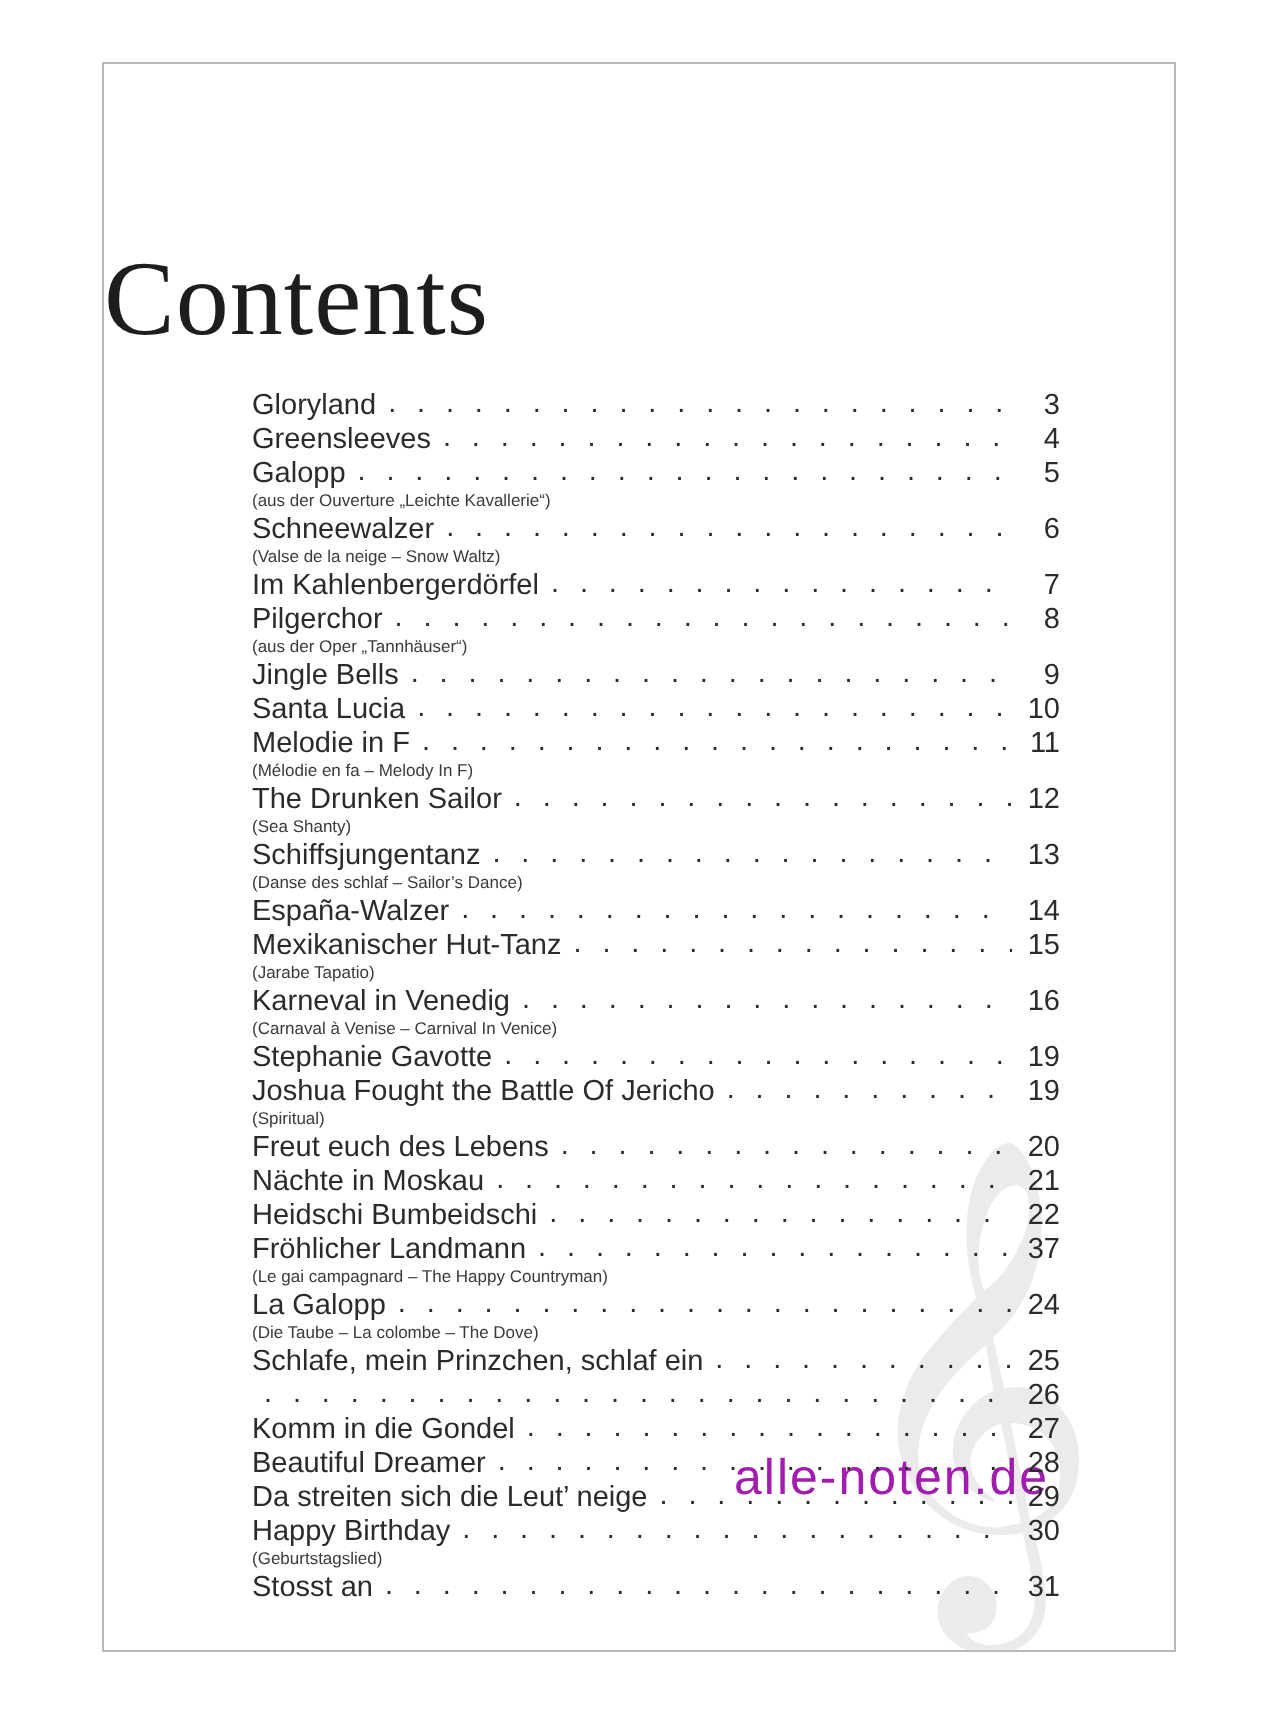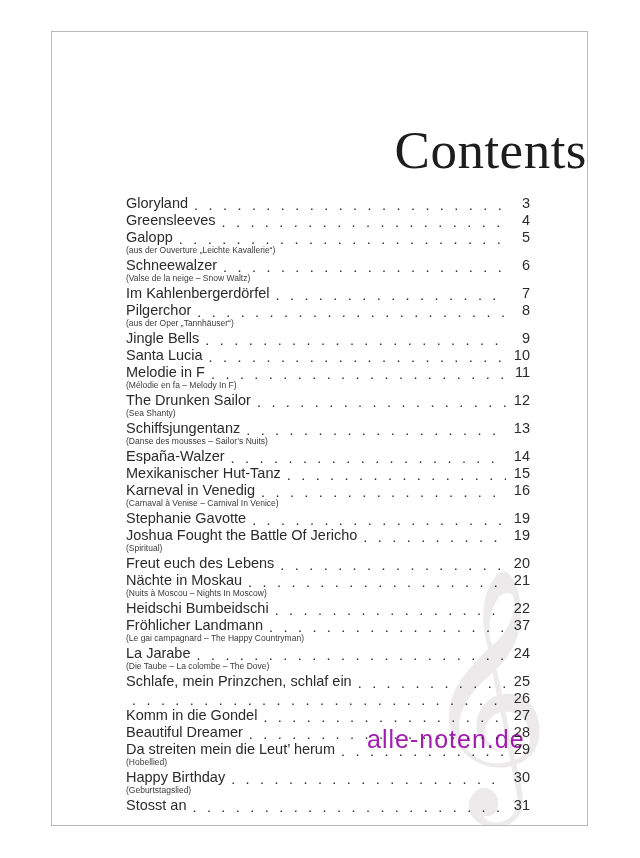--- a/index.html
+++ b/index.html
@@ -57,39 +57,38 @@
     letter-spacing: 1px;
     color: #a21caf;
     font-family: "Liberation Sans", sans-serif;
     text-align: center;
   }
   .title {
     position: absolute;
     left: 0;
     right: 0;
     top: 88px;
-    text-align: right;
+    text-align: left;
     font-family: "Liberation Serif", serif;
     font-size: 53px;
     color: #1d1d1d;
     letter-spacing: 0.5px;
   }
   .toc {
     position: absolute;
     left: 74px;
     top: 163px;
     width: 404px;
   }
   .entry {
     position: relative;
     width: 100%;
   }
   .row {
     display: flex;
-    align-items: flex-end;
     width: 100%;
     line-height: 17px;
   }
   .name {
     font-size: 14.5px;
     color: #2b2b2b;
     white-space: nowrap;
     font-family: "Liberation Sans", sans-serif;
   }
   .leader {
@@ -236,39 +235,40 @@
           <div class="sub">(Sea Shanty)</div>
         </div>
         <div class="entry">
           <div class="row">
             <div class="name">Schiffsjungentanz</div>
             <div class="leader">
               <span>. . . . . . . . . . . . . . . . . . . . . . . . . . . . . . . . . . . . . . . . . . . . . . . . . . . . . . . . . .</span>
             </div>
             <div class="pg">13</div>
           </div>
-          <div class="sub">(Danse des mousses – Sailor’s Nuits)</div>
+          <div class="sub">(Danse des schlaf – Sailor’s Dance)</div>
         </div>
         <div class="entry">
           <div class="row">
             <div class="name">España-Walzer</div>
             <div class="leader">
               <span>. . . . . . . . . . . . . . . . . . . . . . . . . . . . . . . . . . . . . . . . . . . . . . . . . . . . . . . . . .</span>
             </div>
             <div class="pg">14</div>
           </div>
         </div>
         <div class="entry">
           <div class="row">
             <div class="name">Mexikanischer Hut-Tanz</div>
             <div class="leader">
               <span>. . . . . . . . . . . . . . . . . . . . . . . . . . . . . . . . . . . . . . . . . . . . . . . . . . . . . . . . . .</span>
             </div>
             <div class="pg">15</div>
           </div>
+          <div class="sub">(Jarabe Tapatio)</div>
         </div>
         <div class="entry">
           <div class="row">
             <div class="name">Karneval in Venedig</div>
             <div class="leader">
               <span>. . . . . . . . . . . . . . . . . . . . . . . . . . . . . . . . . . . . . . . . . . . . . . . . . . . . . . . . . .</span>
             </div>
             <div class="pg">16</div>
           </div>
           <div class="sub">(Carnaval à Venise – Carnival In Venice)</div>
@@ -302,21 +302,20 @@
           </div>
         </div>
         <div class="entry">
           <div class="row">
             <div class="name">Nächte in Moskau</div>
             <div class="leader">
               <span>. . . . . . . . . . . . . . . . . . . . . . . . . . . . . . . . . . . . . . . . . . . . . . . . . . . . . . . . . .</span>
             </div>
             <div class="pg">21</div>
           </div>
-          <div class="sub">(Nuits à Moscou – Nights In Moscow)</div>
         </div>
         <div class="entry">
           <div class="row">
             <div class="name">Heidschi Bumbeidschi</div>
             <div class="leader">
               <span>. . . . . . . . . . . . . . . . . . . . . . . . . . . . . . . . . . . . . . . . . . . . . . . . . . . . . . . . . .</span>
             </div>
             <div class="pg">22</div>
           </div>
         </div>
@@ -325,21 +324,21 @@
             <div class="name">Fröhlicher Landmann</div>
             <div class="leader">
               <span>. . . . . . . . . . . . . . . . . . . . . . . . . . . . . . . . . . . . . . . . . . . . . . . . . . . . . . . . . .</span>
             </div>
             <div class="pg">37</div>
           </div>
           <div class="sub">(Le gai campagnard – The Happy Countryman)</div>
         </div>
         <div class="entry">
           <div class="row">
-            <div class="name">La Jarabe</div>
+            <div class="name">La Galopp</div>
             <div class="leader">
               <span>. . . . . . . . . . . . . . . . . . . . . . . . . . . . . . . . . . . . . . . . . . . . . . . . . . . . . . . . . .</span>
             </div>
             <div class="pg">24</div>
           </div>
           <div class="sub">(Die Taube – La colombe – The Dove)</div>
         </div>
         <div class="entry">
           <div class="row">
             <div class="name">Schlafe, mein Prinzchen, schlaf ein</div>
@@ -370,27 +369,26 @@
           <div class="row">
             <div class="name">Beautiful Dreamer</div>
             <div class="leader">
               <span>. . . . . . . . . . . . . . . . . . . . . . . . . . . . . . . . . . . . . . . . . . . . . . . . . . . . . . . . . .</span>
             </div>
             <div class="pg">28</div>
           </div>
         </div>
         <div class="entry">
           <div class="row">
-            <div class="name">Da streiten mein die Leut’ herum</div>
+            <div class="name">Da streiten sich die Leut’ neige</div>
             <div class="leader">
               <span>. . . . . . . . . . . . . . . . . . . . . . . . . . . . . . . . . . . . . . . . . . . . . . . . . . . . . . . . . .</span>
             </div>
             <div class="pg">29</div>
           </div>
-          <div class="sub">(Hobellied)</div>
         </div>
         <div class="entry">
           <div class="row">
             <div class="name">Happy Birthday</div>
             <div class="leader">
               <span>. . . . . . . . . . . . . . . . . . . . . . . . . . . . . . . . . . . . . . . . . . . . . . . . . . . . . . . . . .</span>
             </div>
             <div class="pg">30</div>
           </div>
           <div class="sub">(Geburtstagslied)</div>

